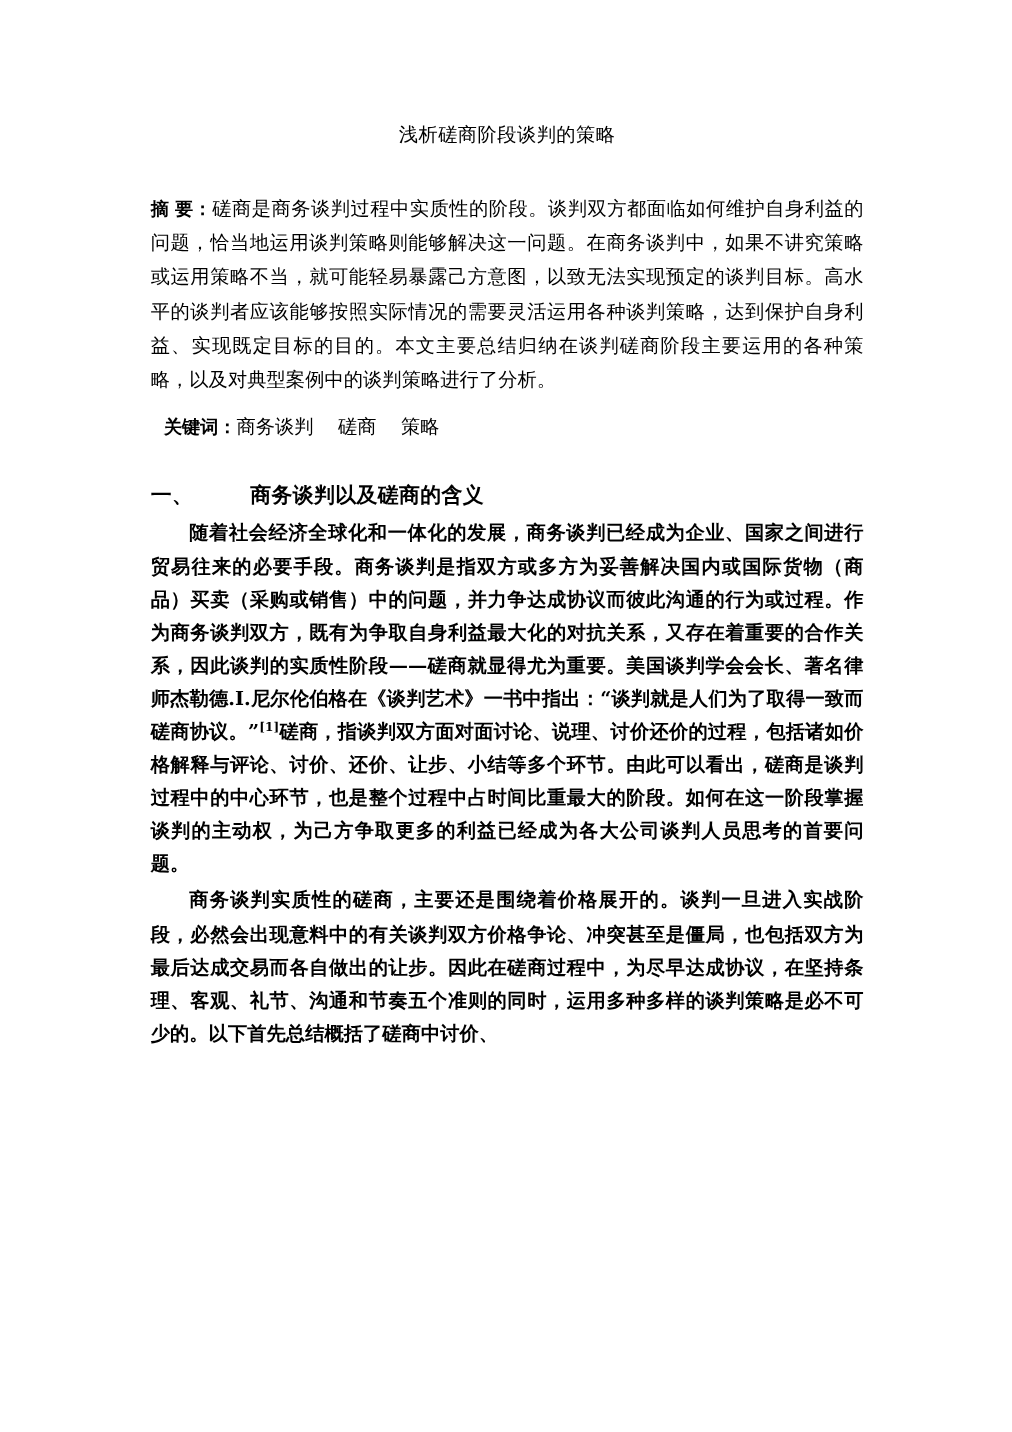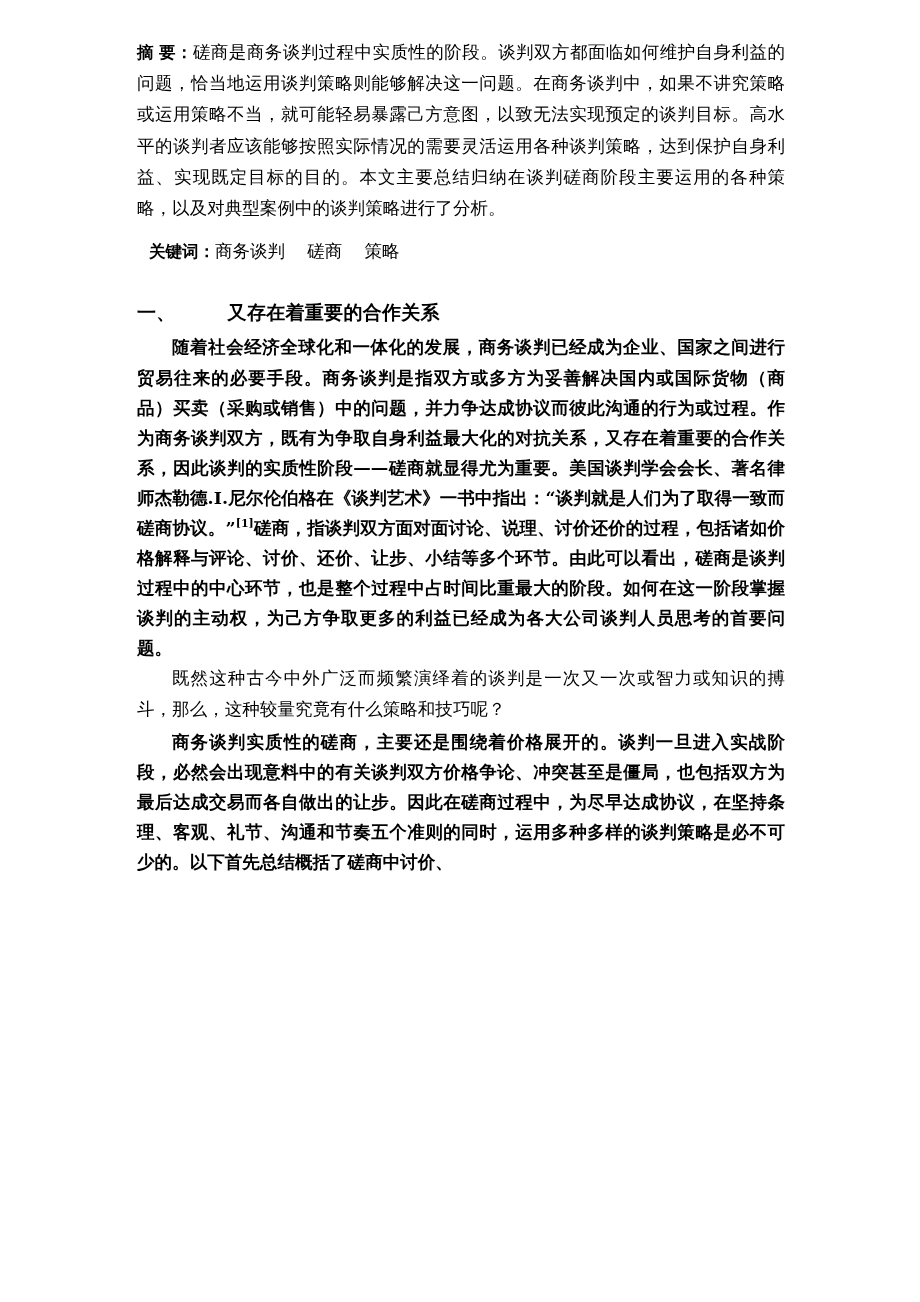--- a/index.html
+++ b/index.html
@@ -103,31 +103,31 @@
     vertical-align: super;
     line-height: 0;
   }
 </style>
 </head>
 <body>
 
 <div class="page">
   <div class="content">
 
+    <h1 class="doc-title">浅析磋商阶段谈判的策略</h1>
 
     <div class="abstract-block">
       <p class="para"><span class="label-bold">摘  要：</span><span>磋商是商务谈判过程中实质性的阶段。谈判双方都面临如何维护自身利益的问题，恰当地运用谈判策略则能够解决这一问题。在商务谈判中，如果不讲究策略或运用策略不当，就可能轻易暴露己方意图，以致无法实现预定的谈判目标。高水平的谈判者应该能够按照实际情况的需要灵活运用各种谈判策略，达到保护自身利益、实现既定目标的目的。本文主要总结归纳在谈判磋商阶段主要运用的各种策略，以及对典型案例中的谈判策略进行了分析。</span></p>
 
       <p class="kw-line"><span class="label-bold">关键词：</span><span class="kw-terms">商务谈判    磋商    策略</span></p>
     </div>
 
-    <h2 class="heading heading-1"><span class="h-num">一、</span><span class="h-gap"></span><span>又存在着重要的合作关系</span></h2>
+    <h2 class="heading heading-1"><span class="h-num">一、</span><span class="h-gap"></span><span>商务谈判以及磋商的含义</span></h2>
 
     <p class="body-para first-after-heading"><span>随着社会经济全球化和一体化的发展，商务谈判已经成为企业、国家之间进行贸易往来的必要手段。商务谈判是指双方或多方为妥善解决国内或国际货物（商品）买卖（采购或销售）中的问题，并力争达成协议而彼此沟通的行为或过程。作为商务谈判双方，既有为争取自身利益最大化的对抗关系，又存在着重要的合作关系，因此谈判的实质性阶段——磋商就显得尤为重要。美国谈判学会会长、著名律师杰勒德.I.尼尔伦伯格在《谈判艺术》一书中指出：“谈判就是人们为了取得一致而磋商协议。”</span><sup class="cite">[1]</sup><span>磋商，指谈判双方面对面讨论、说理、讨价还价的过程，包括诸如价格解释与评论、讨价、还价、让步、小结等多个环节。由此可以看出，磋商是谈判过程中的中心环节，也是整个过程中占时间比重最大的阶段。如何在这一阶段掌握谈判的主动权，为己方争取更多的利益已经成为各大公司谈判人员思考的首要问题。</span></p>
 
 
-    <p class="body-para">既然这种古今中外广泛而频繁演绎着的谈判是一次又一次或智力或知识的搏斗，那么，这种较量究竟有什么策略和技巧呢？</p>
 
 
     <p class="body-para first-after-heading">商务谈判实质性的磋商，主要还是围绕着价格展开的。谈判一旦进入实战阶段，必然会出现意料中的有关谈判双方价格争论、冲突甚至是僵局，也包括双方为最后达成交易而各自做出的让步。因此在磋商过程中，为尽早达成协议，在坚持条理、客观、礼节、沟通和节奏五个准则的同时，运用多种多样的谈判策略是必不可少的。以下首先总结概括了磋商中讨价、</p>
 
   </div>
 </div>
 
 </body></html>

